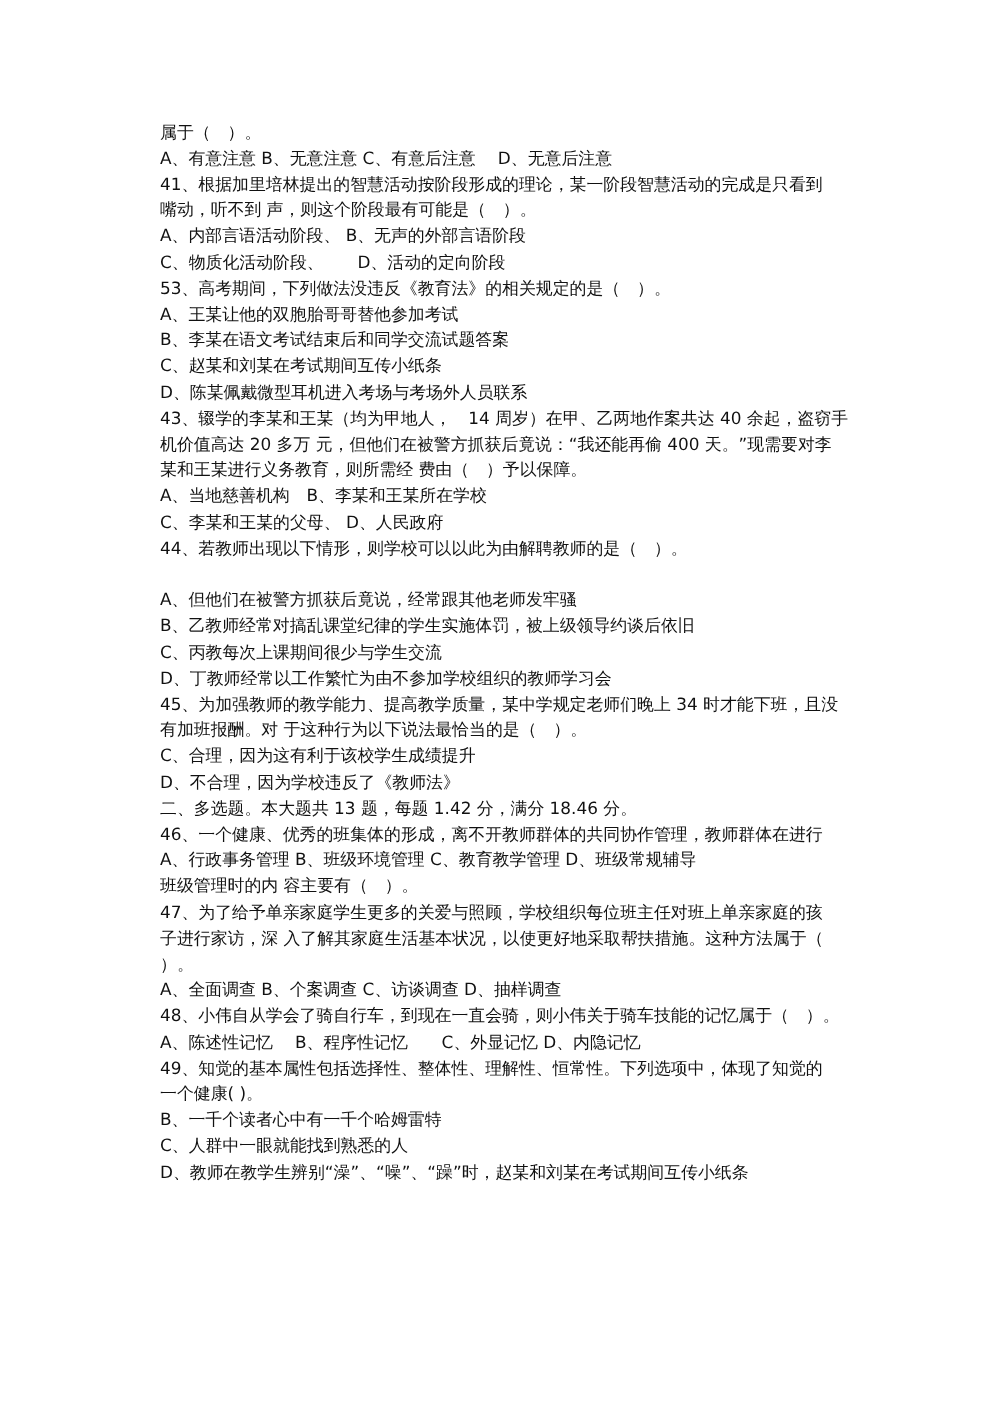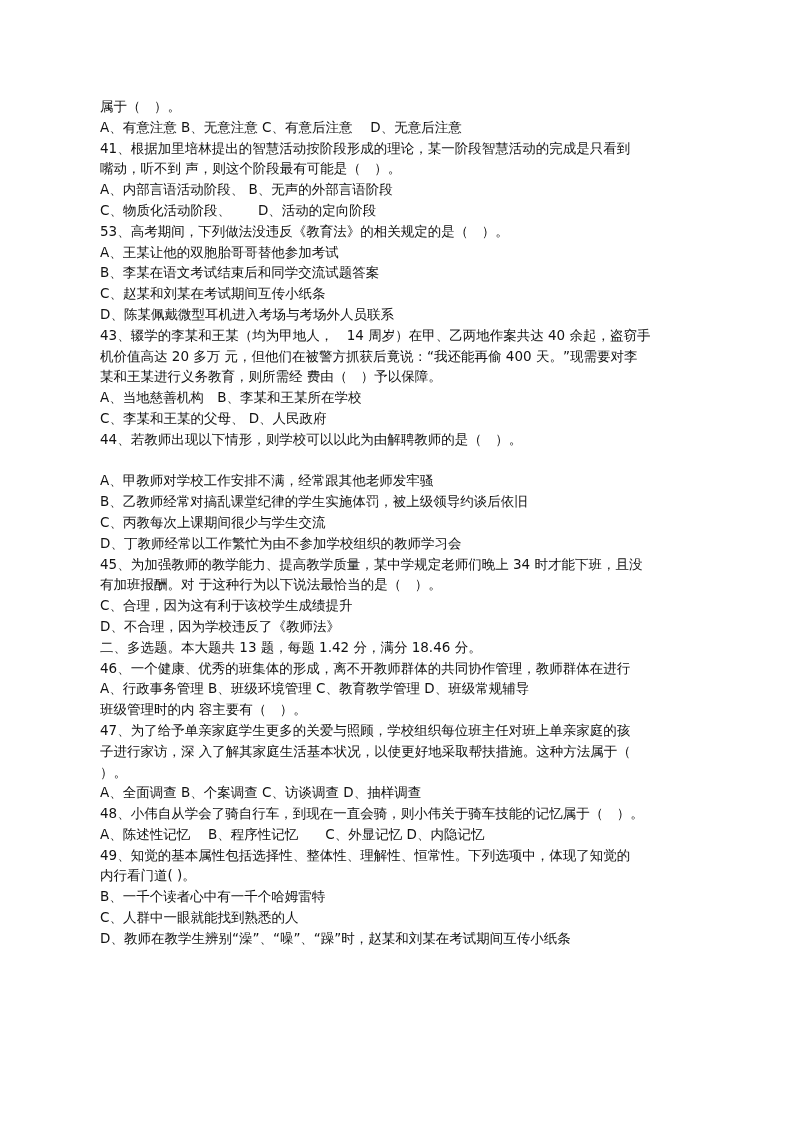--- a/index.html
+++ b/index.html
@@ -1,17 +1,17 @@
 <!DOCTYPE html>
 <html><head>
 <meta charset="utf-8">
 <style>
   html, body { margin:0; padding:0; background:#ffffff; }
   body { width:794px; height:1123px; position:relative; overflow:hidden; }
-  .page { position:absolute; left:100px; top:96px; width:560px;
+  .page { position:absolute; left:128px; top:96px; width:560px;
     font-family: "DejaVu Sans", "Liberation Sans", sans-serif; font-size:13.5px;
     color:#111; line-height:20.8px; }
   .line { white-space:pre; height:20.8px; }
   .gap { height:20.8px; }
 </style>
 </head>
 <body>
 
 <div class="page">
   <div class="line">属于（　）。</div>
@@ -25,36 +25,36 @@
   <div class="line">B、李某在语文考试结束后和同学交流试题答案</div>
   <div class="line">C、赵某和刘某在考试期间互传小纸条</div>
   <div class="line">D、陈某佩戴微型耳机进入考场与考场外人员联系</div>
   <div class="line">43、辍学的李某和王某（均为甲地人，　14 周岁）在甲、乙两地作案共达 40 余起，盗窃手</div>
   <div class="line">机价值高达 20 多万 元，但他们在被警方抓获后竟说：“我还能再偷 400 天。”现需要对李</div>
   <div class="line">某和王某进行义务教育，则所需经 费由（　）予以保障。</div>
   <div class="line">A、当地慈善机构　B、李某和王某所在学校</div>
   <div class="line">C、李某和王某的父母、 D、人民政府</div>
   <div class="line">44、若教师出现以下情形，则学校可以以此为由解聘教师的是（　）。</div>
   <div class="line gap"></div>
-  <div class="line">A、甲教师对学校工作安排不满，经常跟其他老师发牢骚</div>
+  <div class="line">A、但他们在被警方抓获后竟说，经常跟其他老师发牢骚</div>
   <div class="line">B、乙教师经常对搞乱课堂纪律的学生实施体罚，被上级领导约谈后依旧</div>
   <div class="line">C、丙教每次上课期间很少与学生交流</div>
   <div class="line">D、丁教师经常以工作繁忙为由不参加学校组织的教师学习会</div>
   <div class="line">45、为加强教师的教学能力、提高教学质量，某中学规定老师们晚上 34 时才能下班，且没</div>
   <div class="line">有加班报酬。对 于这种行为以下说法最恰当的是（　）。</div>
   <div class="line">C、合理，因为这有利于该校学生成绩提升</div>
   <div class="line">D、不合理，因为学校违反了《教师法》</div>
   <div class="line">二、多选题。本大题共 13 题，每题 1.42 分，满分 18.46 分。</div>
   <div class="line">46、一个健康、优秀的班集体的形成，离不开教师群体的共同协作管理，教师群体在进行</div>
   <div class="line">A、行政事务管理 B、班级环境管理 C、教育教学管理 D、班级常规辅导</div>
   <div class="line">班级管理时的内 容主要有（　）。</div>
   <div class="line">47、为了给予单亲家庭学生更多的关爱与照顾，学校组织每位班主任对班上单亲家庭的孩</div>
   <div class="line">子进行家访，深 入了解其家庭生活基本状况，以使更好地采取帮扶措施。这种方法属于（</div>
   <div class="line">）。</div>
   <div class="line">A、全面调查 B、个案调查 C、访谈调查 D、抽样调查</div>
   <div class="line">48、小伟自从学会了骑自行车，到现在一直会骑，则小伟关于骑车技能的记忆属于（　）。</div>
   <div class="line">A、陈述性记忆　 B、程序性记忆　　C、外显记忆 D、内隐记忆</div>
   <div class="line">49、知觉的基本属性包括选择性、整体性、理解性、恒常性。下列选项中，体现了知觉的</div>
-  <div class="line">内行看门道( )。</div>
+  <div class="line">一个健康( )。</div>
   <div class="line">B、一千个读者心中有一千个哈姆雷特</div>
   <div class="line">C、人群中一眼就能找到熟悉的人</div>
   <div class="line">D、教师在教学生辨别“澡”、“噪”、“躁”时，赵某和刘某在考试期间互传小纸条</div>
 </div>
 
 </body></html>

